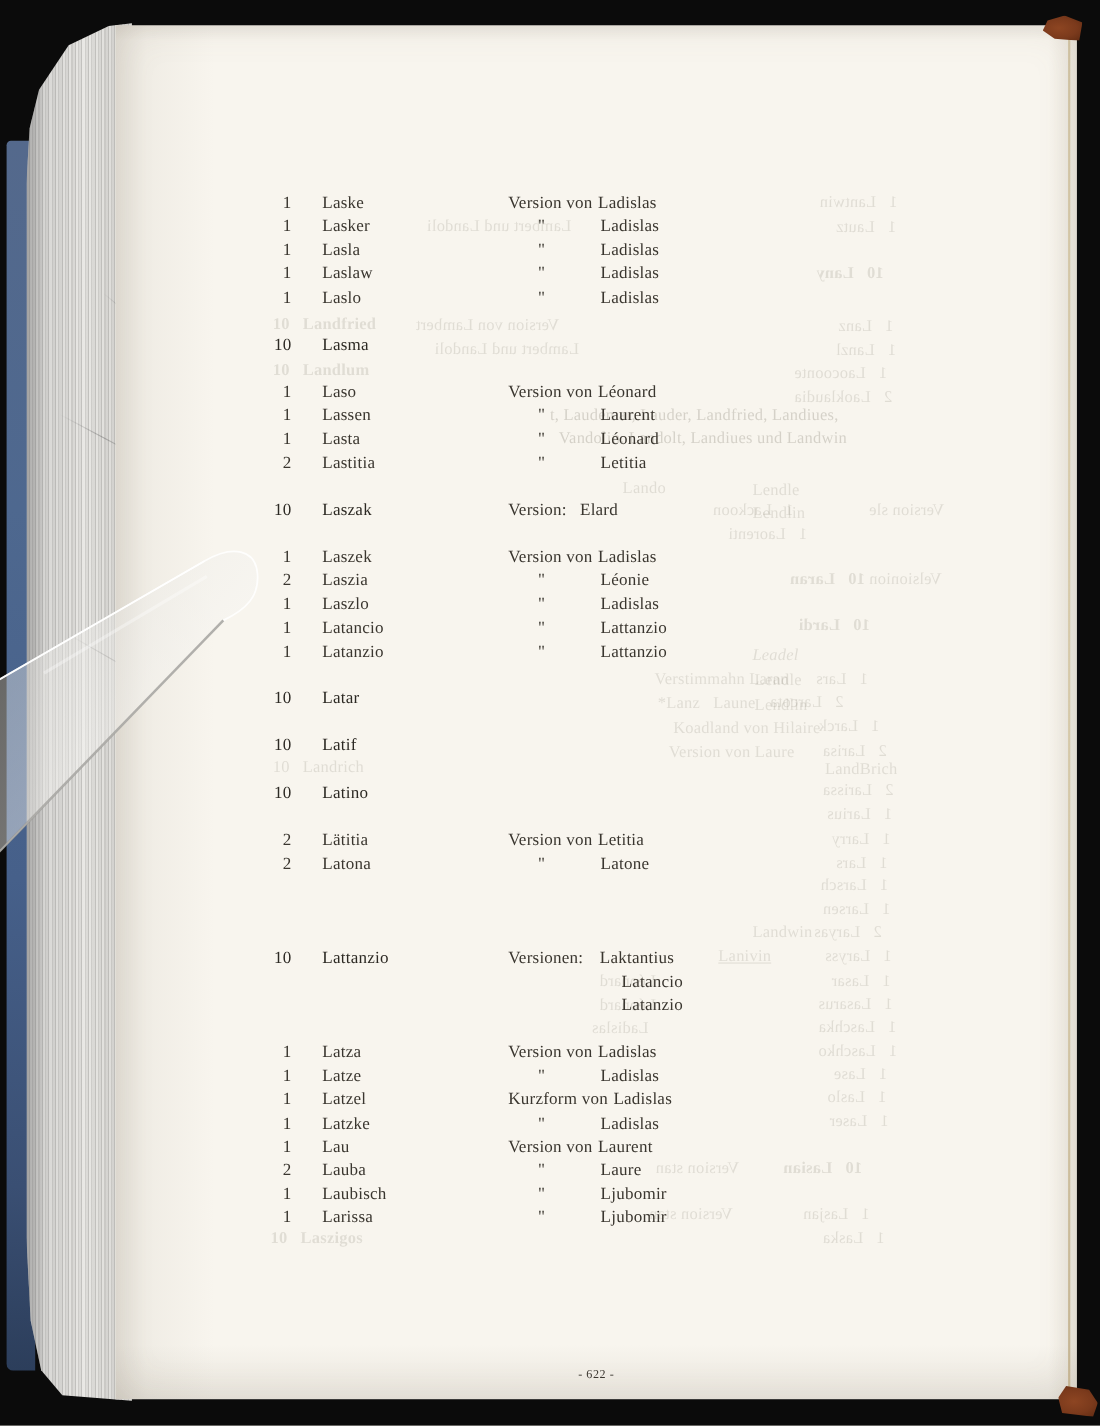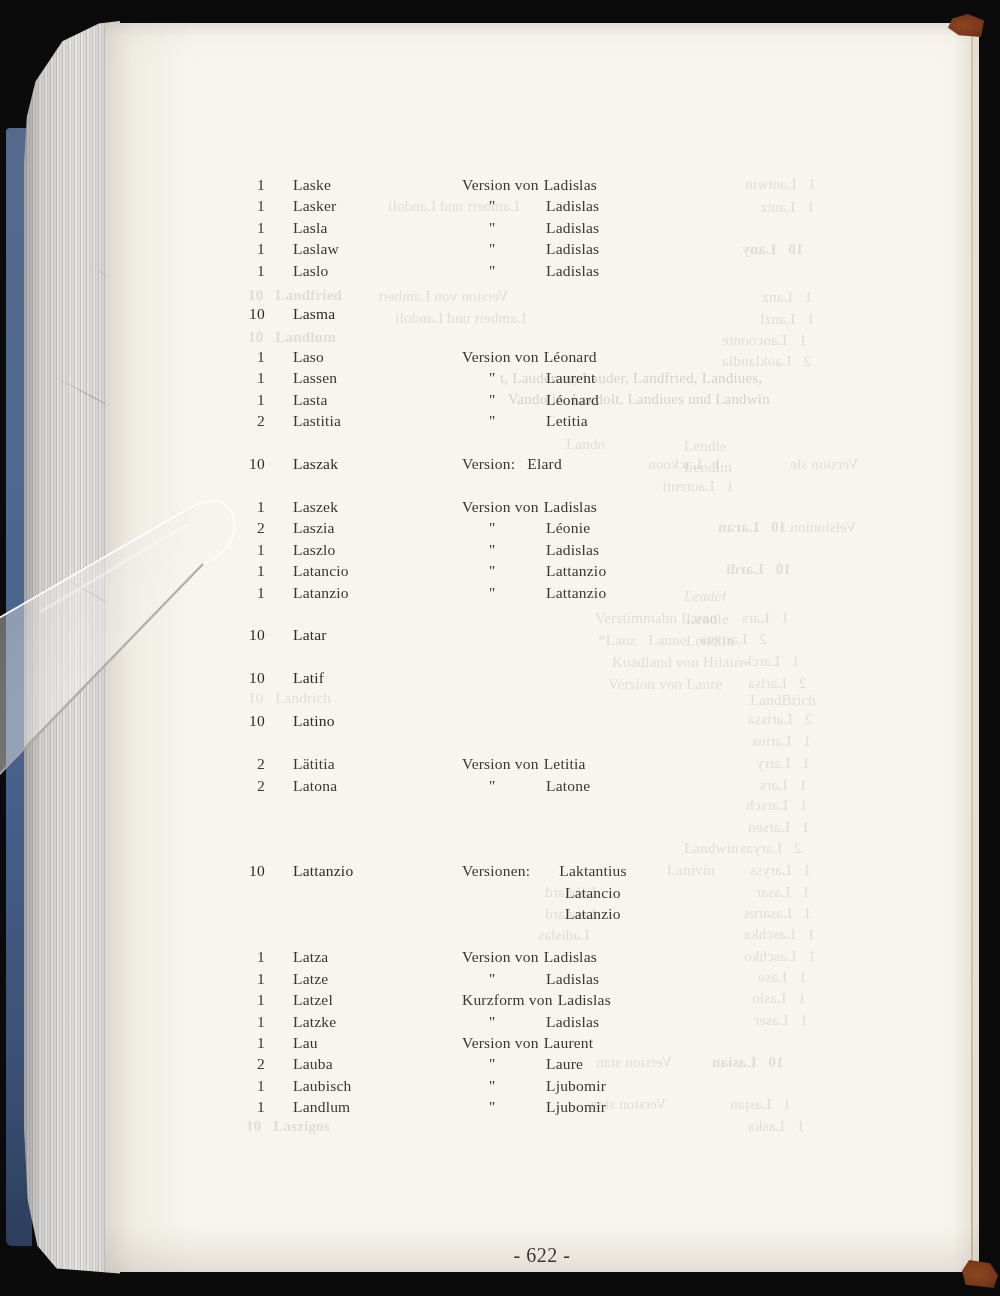--- a/index.html
+++ b/index.html
@@ -57,26 +57,26 @@
     font-size:15.5px;color:var(--ink);letter-spacing:.2px;}
   .entry-row .cell{position:absolute;top:0;white-space:pre;}
   .entry-count{left:0;width:160px;text-align:right;}
   .entry-name{left:188px;}
   .entry-desc{left:357px;}
   .entry-row.bold .entry-count,.entry-row.bold .entry-name{font-weight:normal;color:var(--ink-bold);}
   .desc-label{display:inline;}
   .desc-quote .desc-label{display:inline-block;width:84px;text-indent:27px;}
   .desc-inline .desc-value{margin-left:5px;}
   .desc-colon .desc-value{margin-left:12px;}
-  .desc-versionen .desc-value{margin-left:29px;}
+  .desc-versionen .desc-value{margin-left:15px;}
   .desc-cont{padding-left:103px;}
 
   .page-number{
     position:absolute;left:0;top:1221px;width:874px;text-align:center;
-    font-size:20px;color:var(--ink);letter-spacing:.5px;
+    font-size:11px;color:var(--ink);letter-spacing:.5px;
   }
 
   
   .ghost-layer{position:absolute;inset:0;pointer-events:none;}
   .ghost{position:absolute;white-space:pre;font-size:15px;color:var(--ghost);letter-spacing:.2px;}
   .ghost.mir{transform:scaleX(-1);}
   .ghost.gbold{font-weight:bold;}
 
   
   .tool-svg{position:absolute;inset:0;pointer-events:none;}
@@ -134,21 +134,21 @@
         <span class="ghost" style="left: 645px; top: 669px; opacity: 0.17;">LandBrich</span>
         <span class="ghost mir" style="left: 643px; top: 688px; opacity: 0.17;">2   Larissa</span>
         <span class="ghost mir" style="left: 647px; top: 710px; opacity: 0.17;">1   Larius</span>
         <span class="ghost mir" style="left: 651px; top: 732px; opacity: 0.17;">1   Larry</span>
         <span class="ghost mir" style="left: 655px; top: 754px; opacity: 0.17;">1   Lars</span>
         <span class="ghost mir" style="left: 641px; top: 774px; opacity: 0.17;">1   Larsch</span>
         <span class="ghost mir" style="left: 643px; top: 796px; opacity: 0.17;">1   Larsen</span>
         <span class="ghost mir" style="left: 635px; top: 817px; opacity: 0.17;">2   Laryas</span>
         <span class="ghost" style="left: 579px; top: 817px; opacity: 0.17;">Landwin</span>
         <span class="ghost mir" style="left: 645px; top: 839px; opacity: 0.17;">1   Laryss</span>
-        <span class="ghost" style="left: 562px; top: 839px; opacity: 0.17;">Lanivin</span>
+        <span class="ghost" style="left: 548px; top: 839px; opacity: 0.17; text-decoration: underline;">Lanivin</span>
         <span class="ghost mir" style="left: 440px; top: 861px; opacity: 0.17;">Léonard</span>
         <span class="ghost mir" style="left: 651px; top: 861px; opacity: 0.17;">1   Lasar</span>
         <span class="ghost mir" style="left: 440px; top: 883px; opacity: 0.17;">Léonard</span>
         <span class="ghost mir" style="left: 639px; top: 882px; opacity: 0.17;">1   Lasarus</span>
         <span class="ghost mir" style="left: 433px; top: 904px; opacity: 0.17;">Ladislas</span>
         <span class="ghost mir" style="left: 639px; top: 903px; opacity: 0.17;">1   Laschka</span>
         <span class="ghost mir" style="left: 639px; top: 925px; opacity: 0.17;">1   Laschko</span>
         <span class="ghost mir" style="left: 653px; top: 946px; opacity: 0.17;">1   Lase</span>
         <span class="ghost mir" style="left: 647px; top: 967px; opacity: 0.17;">1   Laslo</span>
         <span class="ghost mir" style="left: 649px; top: 989px; opacity: 0.17;">1   Laser</span>
@@ -310,21 +310,21 @@
           <span class="cell entry-name">Lauba</span>
           <span class="cell entry-desc desc-quote"><span class="desc-label">"</span><span class="desc-value">Laure</span></span>
         </div>
         <div class="entry-row" style="top: 1053.9px;">
           <span class="cell entry-count">1</span>
           <span class="cell entry-name">Laubisch</span>
           <span class="cell entry-desc desc-quote"><span class="desc-label">"</span><span class="desc-value">Ljubomir</span></span>
         </div>
         <div class="entry-row" style="top: 1075.35px;">
           <span class="cell entry-count">1</span>
-          <span class="cell entry-name">Landlum</span>
+          <span class="cell entry-name">Larissa</span>
           <span class="cell entry-desc desc-quote"><span class="desc-label">"</span><span class="desc-value">Ljubomir</span></span>
         </div>
       </div>
     <div class="page-number">- 622 -</div>
   </div>
 
   <div class="page-edge-line"></div>
   <div class="corner-brown top"></div>
   <div class="corner-brown bottom"></div>
 

